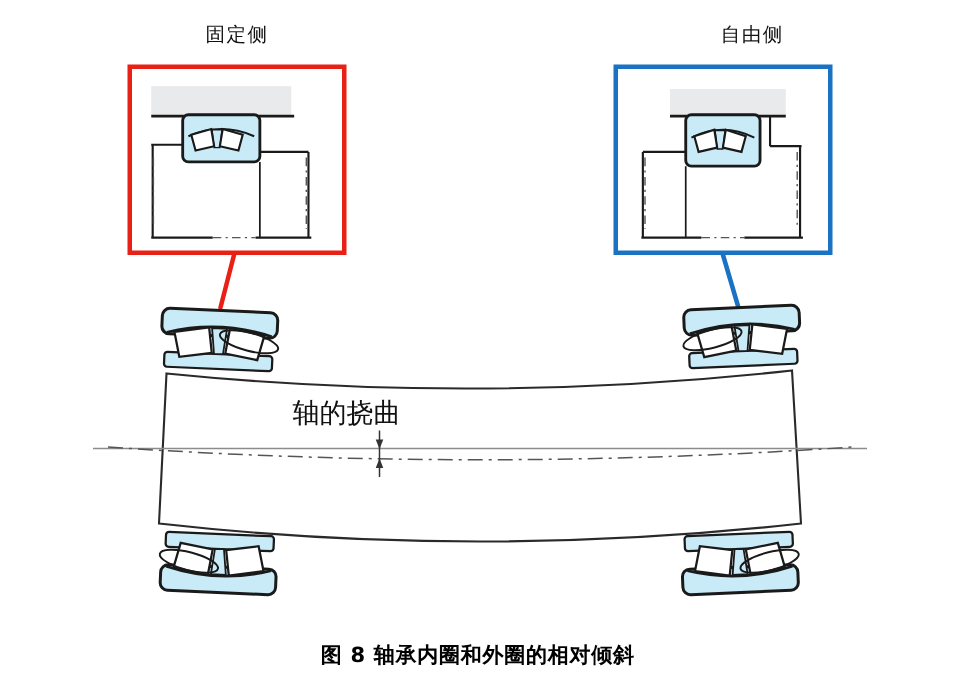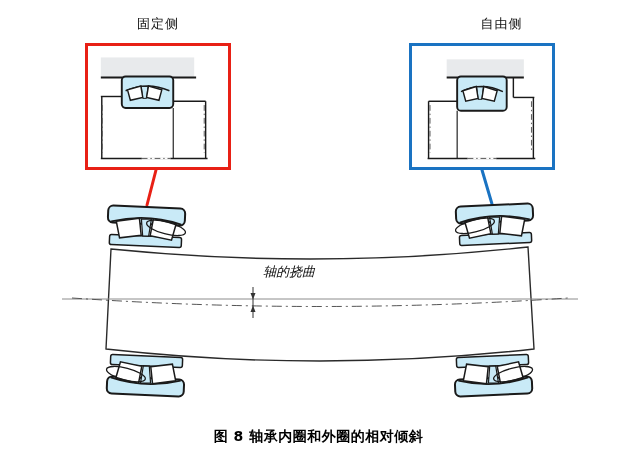--- a/index.html
+++ b/index.html
@@ -3,35 +3,35 @@
 <meta charset="utf-8">
 <style>
   html,body{margin:0;padding:0;background:#fff;}
   body{font-family:"DejaVu Sans","Liberation Sans",sans-serif;}
   .figure{
     position:relative;width:637px;height:463px;background:var(--background,#fff);
     overflow:hidden;color:#000;
   }
   .toplabel{
     position:absolute;top:15px;height:18px;line-height:18px;
-    font-size:13px;color:#111;text-align:center;letter-spacing:1px;
+    font-size:13px;color:#111;text-align:center;letter-spacing:1px;font-family:Liberation Mono, monospace;
   }
   .fixed-label{left:85px;width:146px;}
   .free-label{left:430px;width:143px;}
   .callout-box{
     position:absolute;top:43px;width:140px;height:121px;background:#fff;
     border:3px solid #000;
   }
   .fixed-box{left:85px;border-color:var(--accent-red,#e82015);}
   .free-box{left:409px;border-color:var(--accent-blue,#1a73c2);}
   .callout-box svg{display:block;}
   .main-svg{position:absolute;left:0;top:0;}
   .deflection-label{
-    position:absolute;left:195px;top:263px;width:120px;text-align:right;
-    font-size:13px;color:#111;font-style:italic;
+    position:absolute;left:195px;top:263px;width:120px;text-align:left;
+    font-size:18px;color:#111;
   }
   .caption{
     position:absolute;left:0;top:428px;width:637px;text-align:center;
     font-size:14px;font-weight:bold;color:#000;letter-spacing:0.5px;
   }
   
   .ln{stroke:var(--outline,#1a1a1a);fill:none;}
   .ln2{stroke-width:2;}
   .ln15{stroke-width:1.5;}
   .ln12{stroke-width:1.2;}

